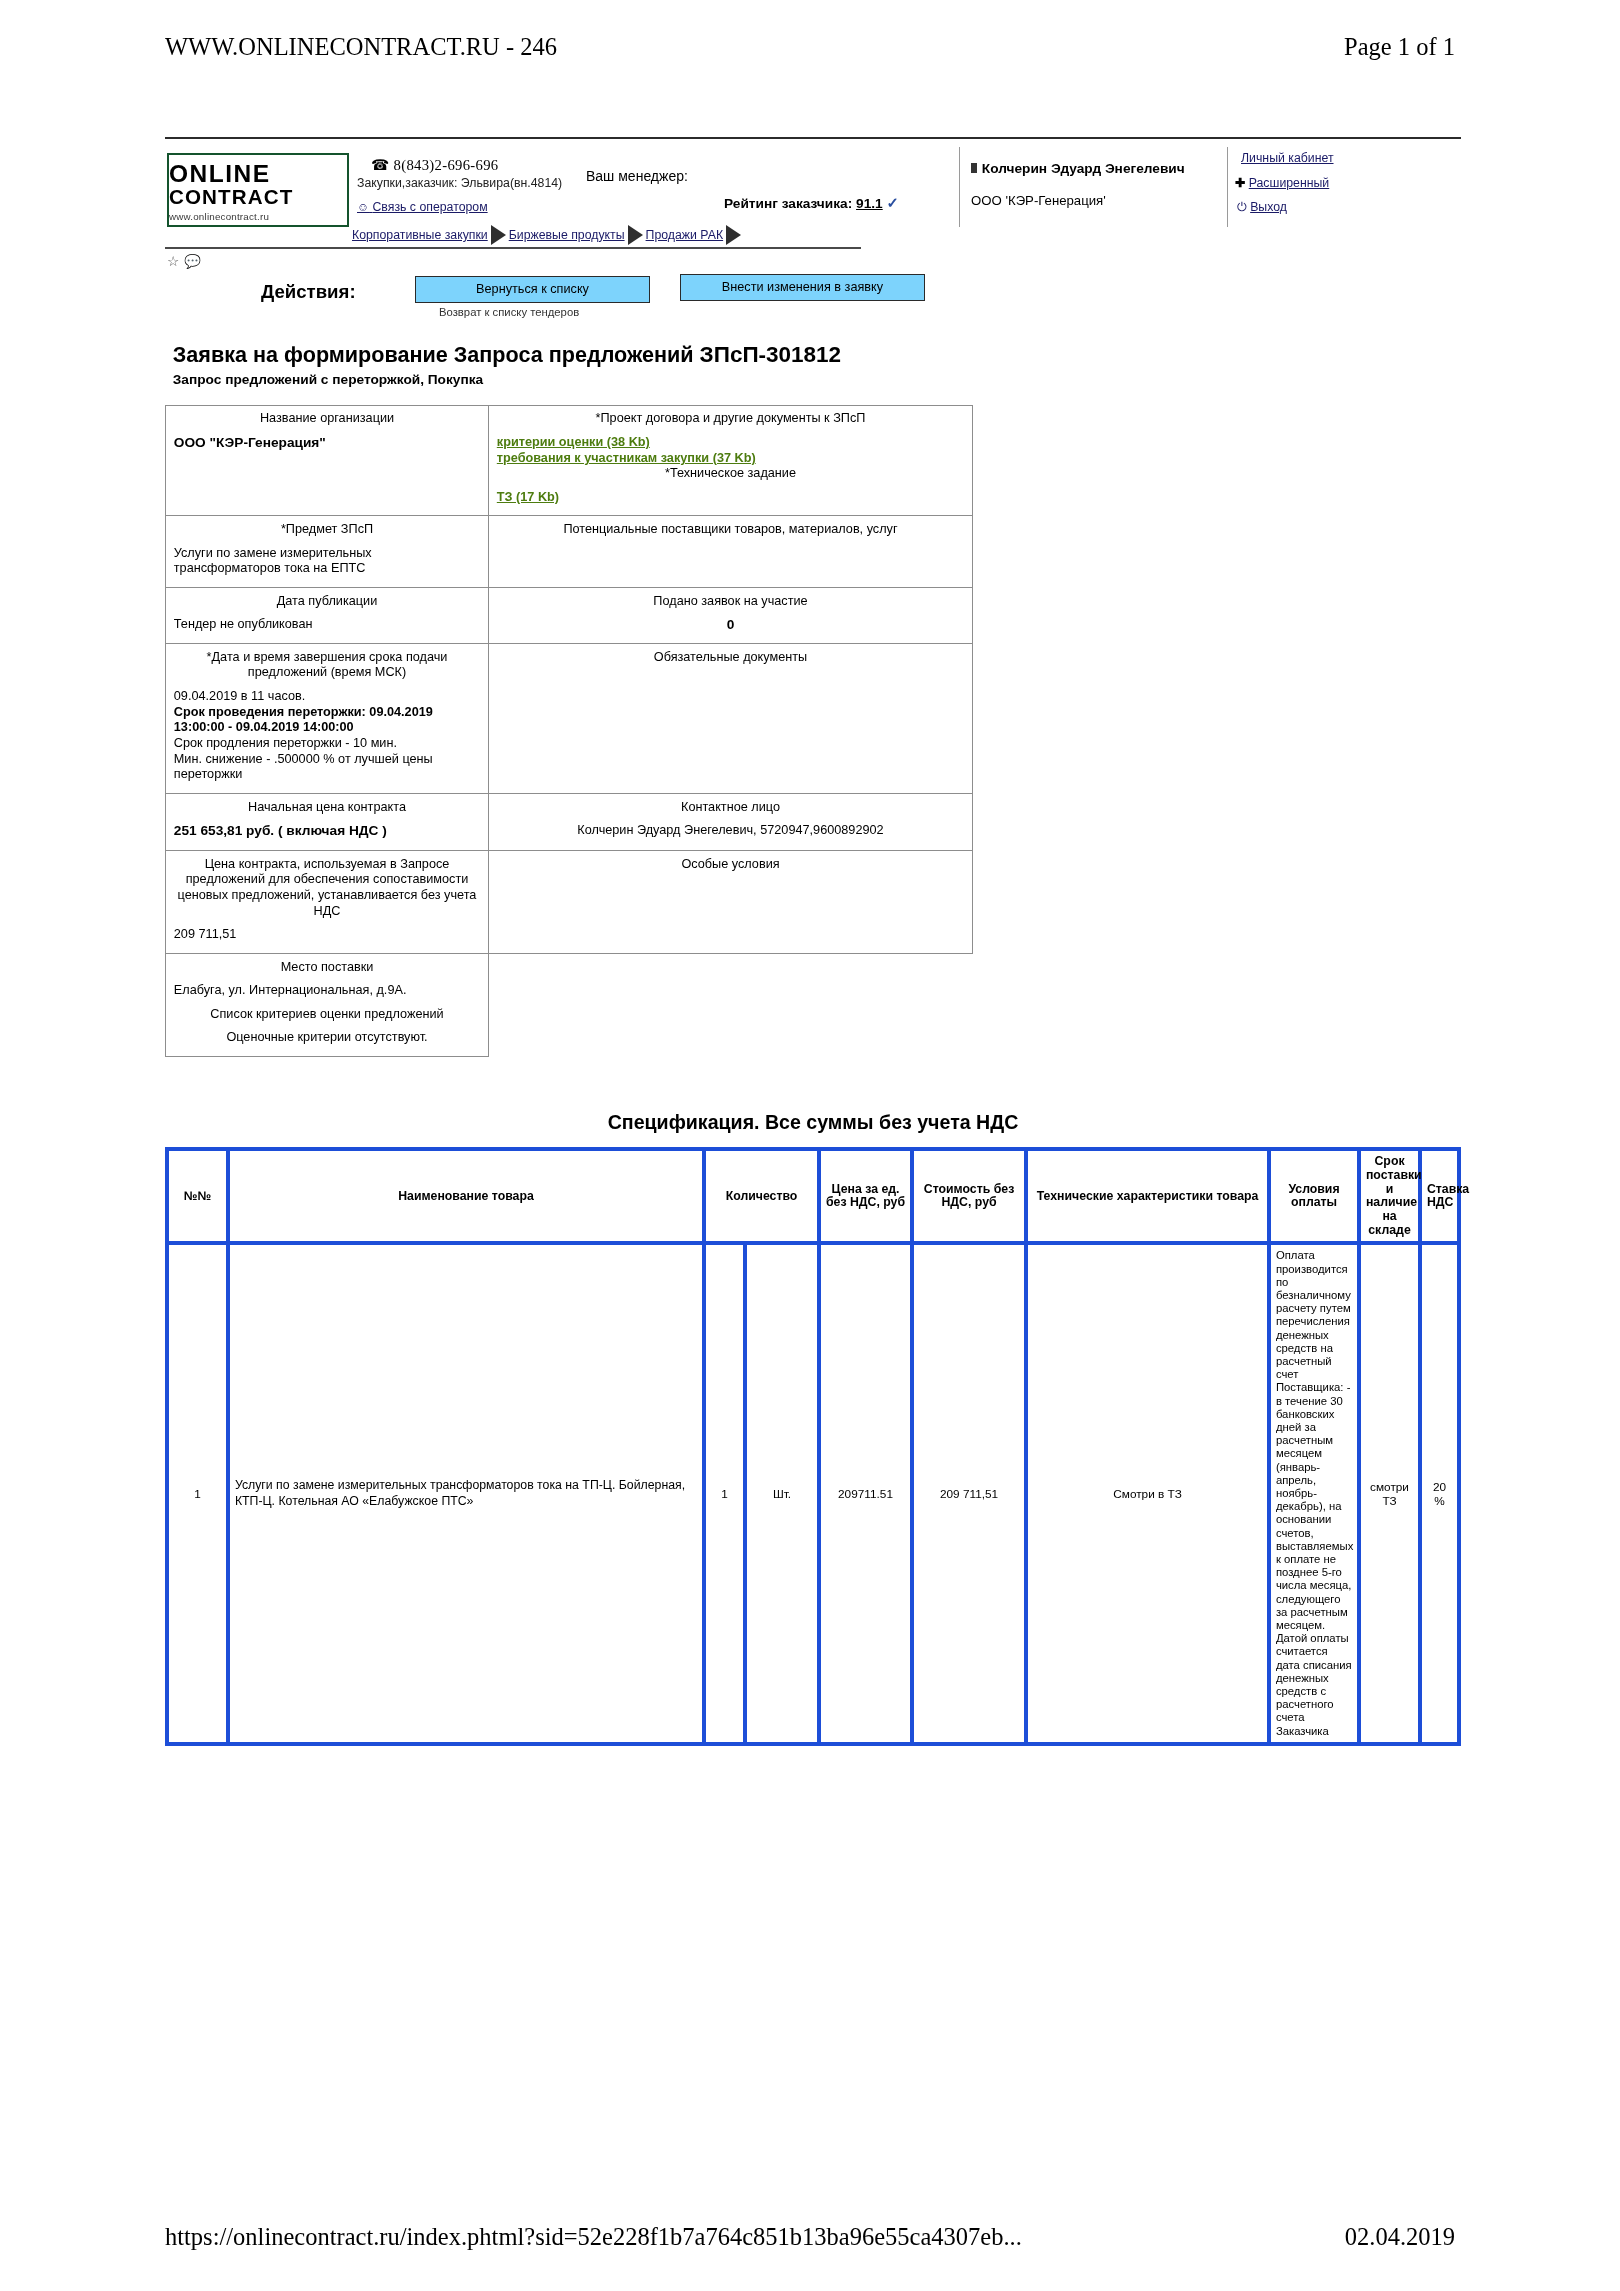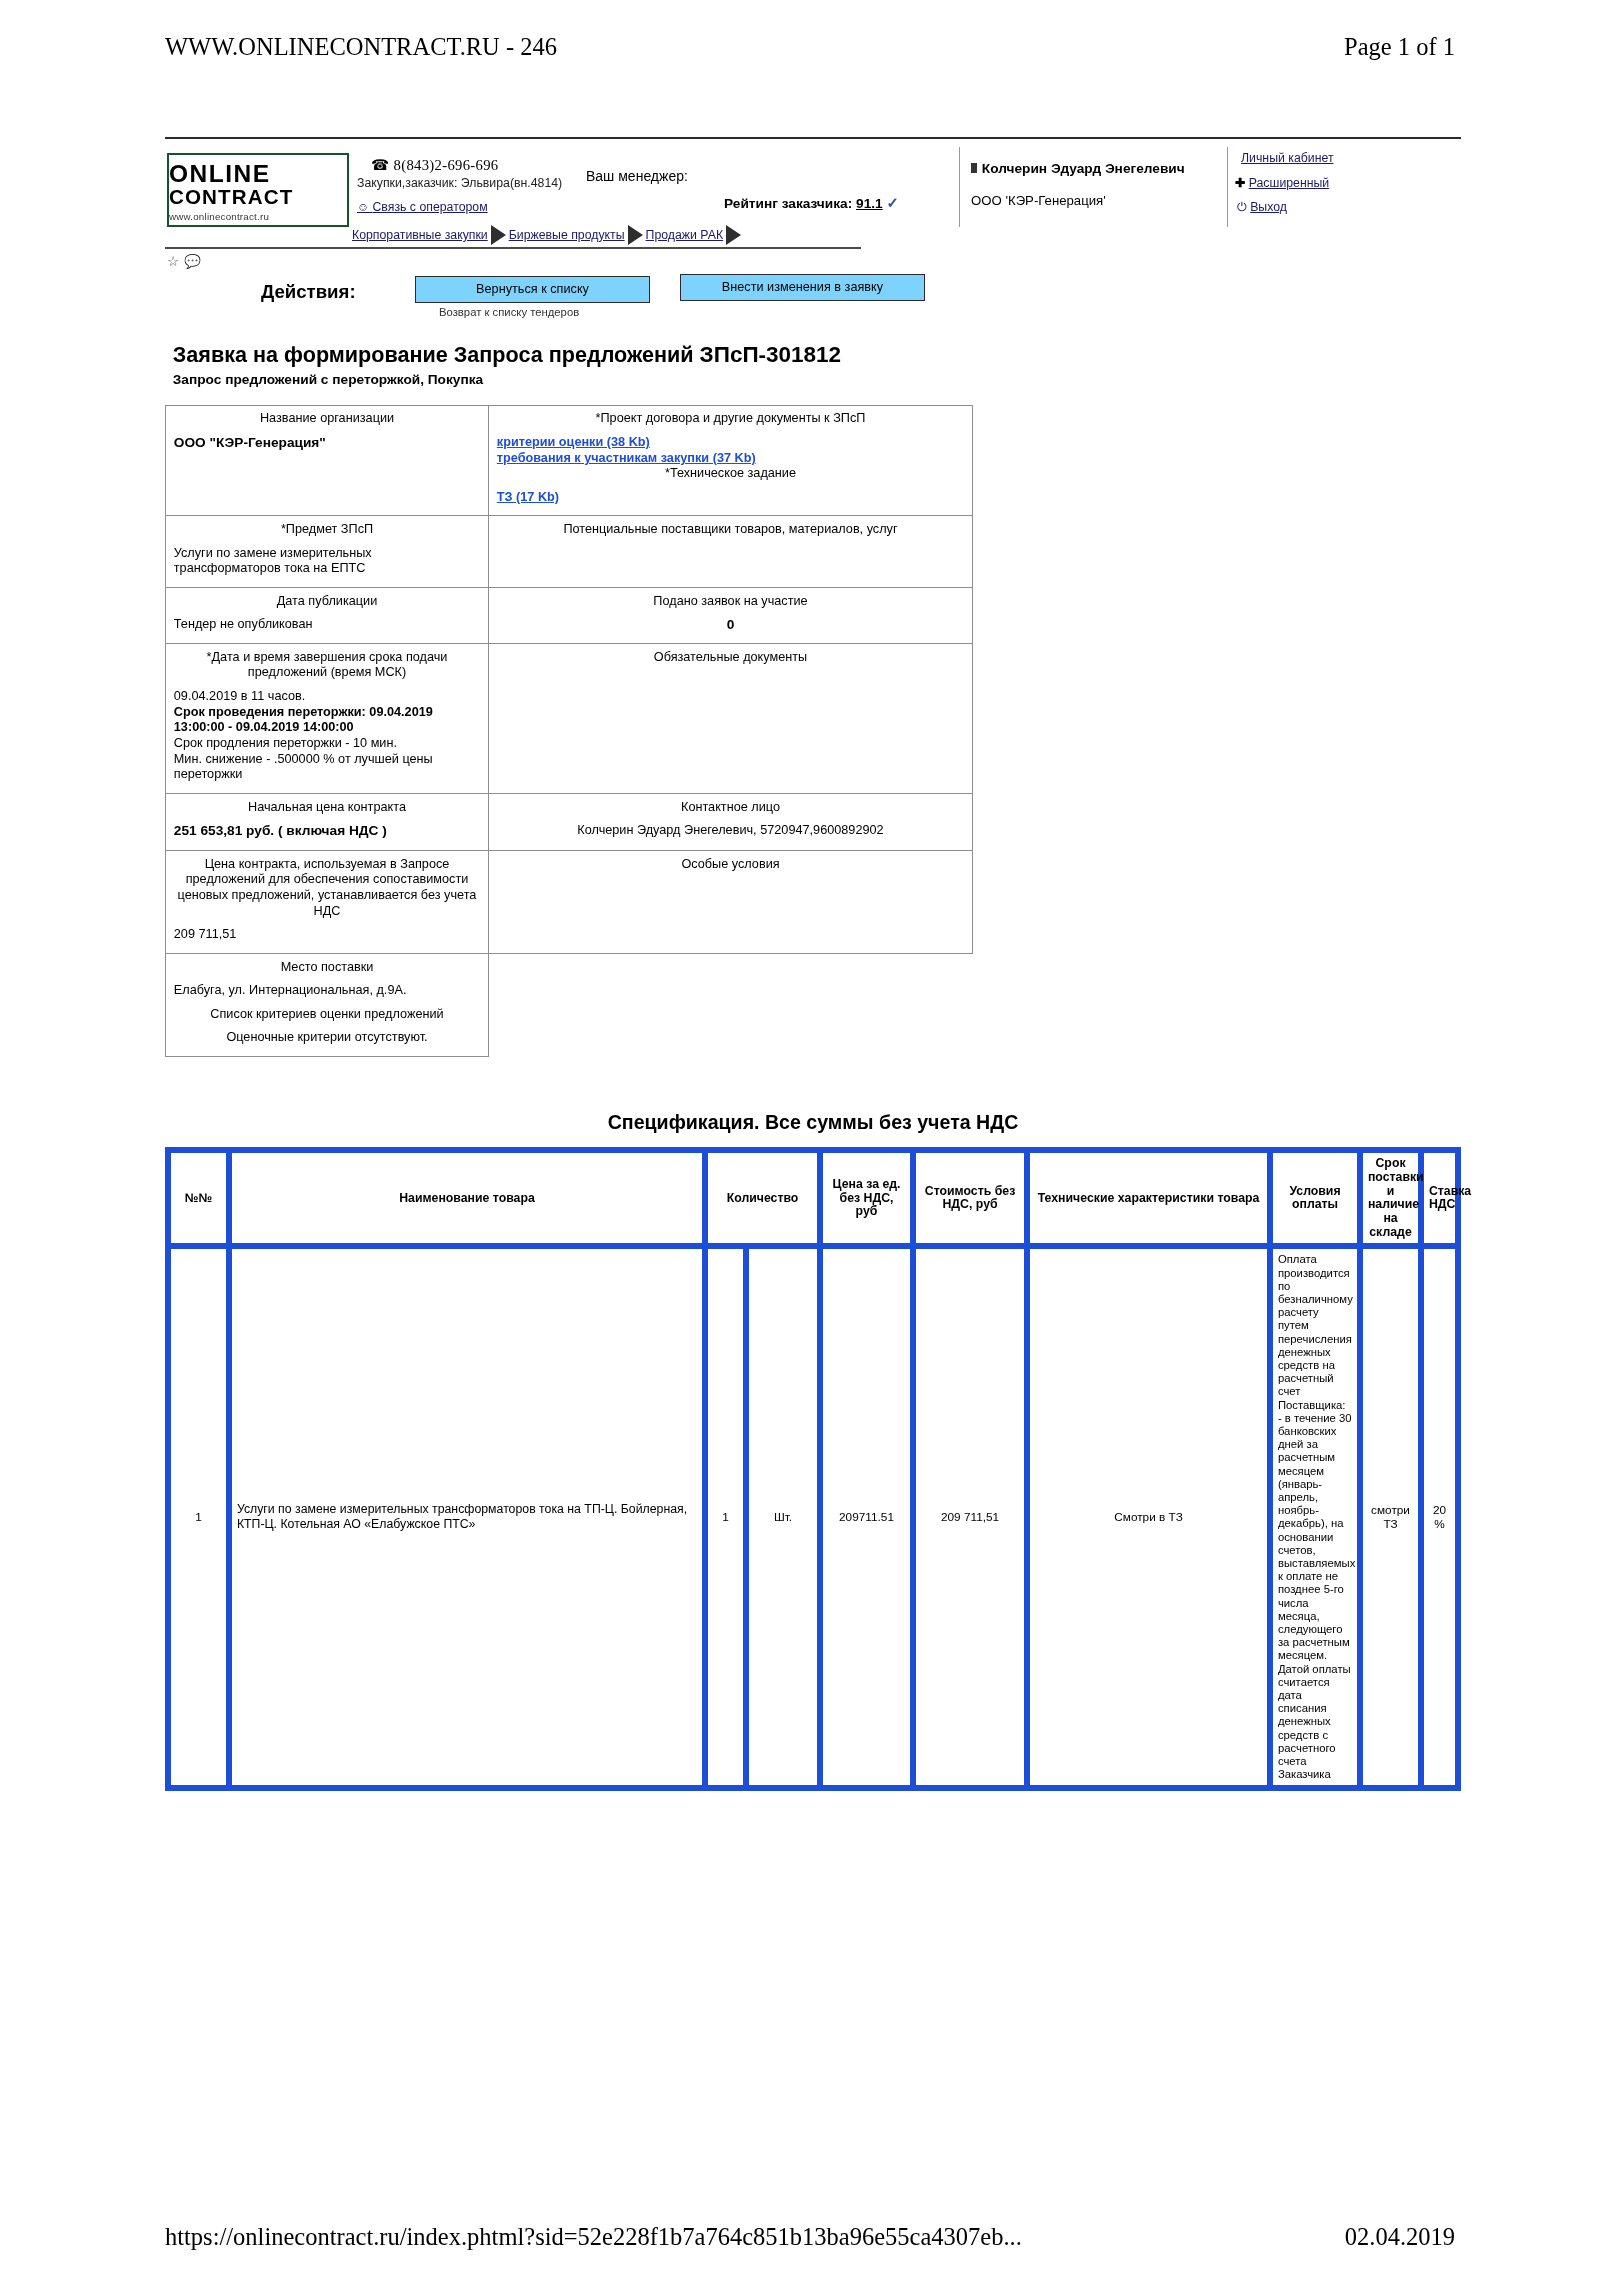--- a/index.html
+++ b/index.html
@@ -293,21 +293,21 @@
     line-height: 15.7px;
   }
   .info-table .cap {
     display: block;
     text-align: center;
     font-size: 12.7px;
     margin-bottom: 7.8px;
   }
   .info-table .val-b { font-weight: bold; font-size: 13.7px; }
   .links a {
-    color: #1d4ed8;
+    color: #4d7c0f;
     text-decoration: underline;
     font-weight: bold;
   }
   .center { text-align: center; }
   .zero { text-align: center; font-weight: bold; font-size: 13.7px; }
   .b { font-weight: bold; }
 
   
   .spec-title {
     text-align: center;
@@ -316,21 +316,21 @@
     margin-top: 54px;
   }
   .spec-table {
     margin-top: 13.7px;
     width: 1296px;
     border-collapse: collapse;
     table-layout: fixed;
     font-size: 11.8px;
   }
   .spec-table th, .spec-table td {
-    border: 6px solid #1d4ed8;
+    border: 4px solid #1d4ed8;
     padding: 3.9px 4.9px;
     vertical-align: top;
   }
   .spec-table th {
     text-align: center;
     vertical-align: middle;
     font-weight: bold;
     font-size: 12.3px;
     line-height: 13.7px;
     height: 61px;

